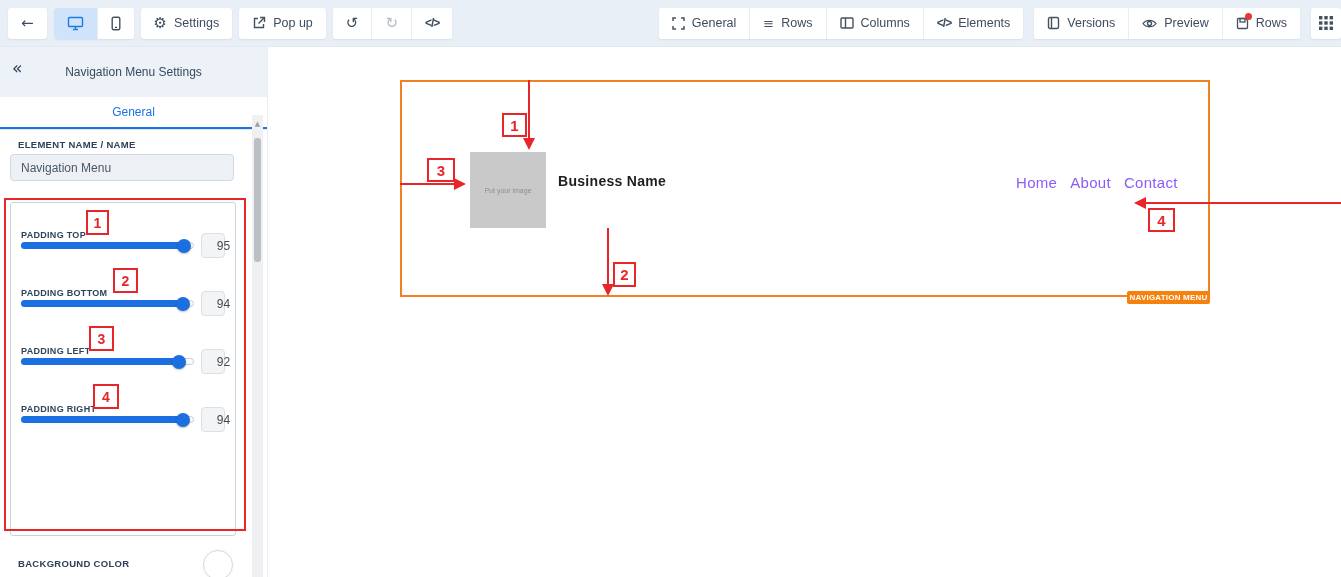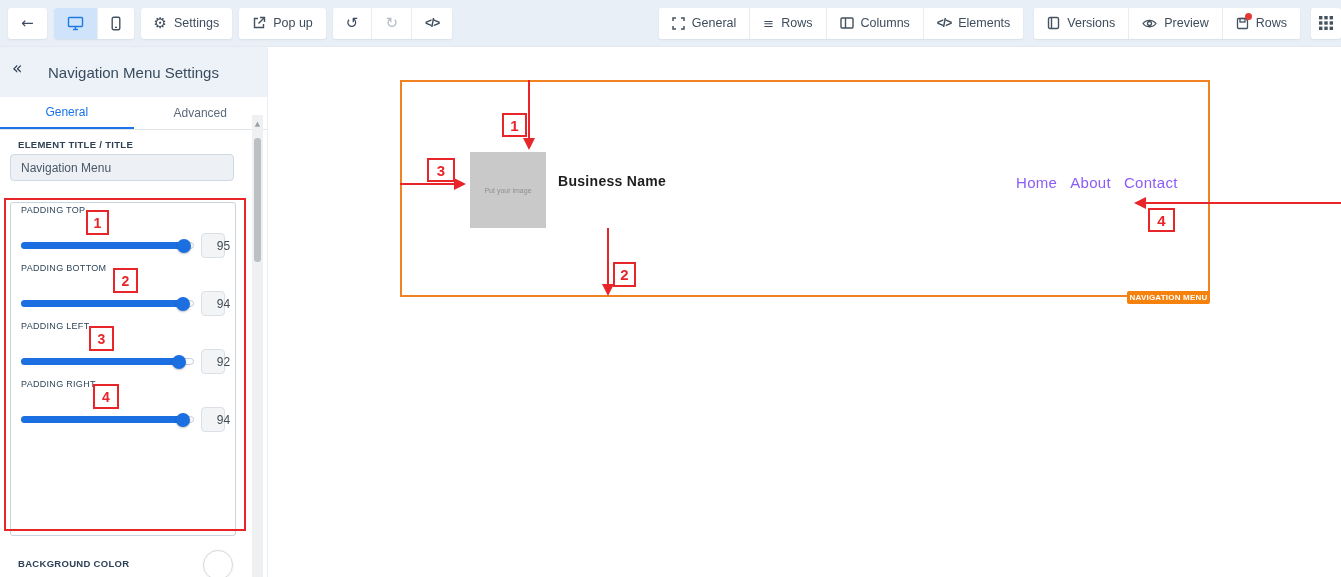--- a/index.html
+++ b/index.html
@@ -29,37 +29,37 @@
   .saveic{position:relative;}
   .saveic .dot{position:absolute;right:-3px;top:-4px;width:7px;height:7px;border-radius:50%;background:#e53935;}
   .gridbtn{padding:0 8px;}
   
   .sidebar{position:absolute;left:0;top:47px;width:268px;height:530px;background:#fff;
            border-right:1px solid #eceff2;box-sizing:border-box;}
   .sb-header{position:absolute;left:0;top:0;width:100%;height:50px;background:#edf2f8;
              display:flex;align-items:center;justify-content:center;}
   .sb-collapse{position:absolute;left:12px;top:13px;font-family:"DejaVu Sans",sans-serif;
                font-size:17px;color:#2f4154;cursor:pointer;line-height:1;}
-  .sb-title{font-size:15px;color:#394b5e;font-weight:500;}
+  .sb-title{font-size:12px;color:#394b5e;font-weight:500;}
   .tabs{position:absolute;left:0;top:50px;width:100%;height:33px;display:flex;
         border-bottom:1px solid #e1e6eb;box-sizing:border-box;background:#fff;}
   .tab{flex:1;display:flex;align-items:center;justify-content:center;font-size:12px;
        color:#5a6b7b;cursor:pointer;box-sizing:border-box;}
   .tab.active{color:#1a73e8;border-bottom:2px solid #1a73e8;}
   .fieldlabel{position:absolute;left:18px;font-size:9.5px;font-weight:bold;color:#2e4156;
               letter-spacing:.3px;}
   .nameinput{position:absolute;left:10px;top:107px;width:224px;height:27px;box-sizing:border-box;
              background:#edf1f5;border:1px solid #cdd9e5;border-radius:4px;padding:0 10px;
              font-family:"Liberation Sans",sans-serif;font-size:12px;color:#4a5766;}
   .spacingbox{position:absolute;left:10px;top:155px;width:226px;height:334px;box-sizing:border-box;
               border:1px solid #c9d3dc;border-radius:3px;background:#fff;}
   .spacinghead{height:24px;background:#e8eff8;border-bottom:1px solid #dde6f0;display:flex;
                align-items:center;padding-left:10px;font-size:11px;color:#3f556b;border-radius:2px 2px 0 0;}
   .srow{position:relative;height:58px;}
-  .slabel{position:absolute;left:10px;top:2px;font-size:9px;font-weight:normal;color:#2e4559;
+  .slabel{position:absolute;left:10px;top:27px;font-size:9px;font-weight:bold;color:#2e4559;
           letter-spacing:.3px;}
   .badge{position:absolute;box-sizing:border-box;border:2px solid #e8262a;background:#fff;
          color:#e8262a;font-weight:bold;font-size:14px;display:flex;align-items:center;
          justify-content:center;}
   .bpos0{left:75px;top:7px;width:23px;height:25px;}
   .bpos1{left:102px;top:7px;width:25px;height:25px;}
   .bpos2{left:78px;top:7px;width:25px;height:25px;}
   .bpos3{left:82px;top:7px;width:26px;height:25px;}
   .track{position:absolute;left:10px;top:39px;width:173px;height:7px;box-sizing:border-box;
          background:#fbfcfd;border:1px solid #c7cdd5;border-radius:4px;cursor:pointer;}
@@ -233,24 +233,23 @@
     </div>
   </div>
 
   <div class="sidebar">
     <div class="sb-header">
       <span class="sb-collapse">«</span>
       <span class="sb-title">Navigation Menu Settings</span>
     </div>
     <div class="tabs">
       <div class="tab active">General</div>
-      <div class="tab">Advanced</div>
-    </div>
-
-    <div class="fieldlabel" style="top:92px">ELEMENT TITLE / TITLE</div>
+    </div>
+
+    <div class="fieldlabel" style="top:92px">ELEMENT NAME / NAME</div>
     <input class="nameinput" type="text" value="Navigation Menu" style="">
 
     <div class="spacingbox">
 
       <div class="srow">
         <span class="slabel">PADDING TOP</span>
         <div class="badge bpos0">1</div>
         <div class="track">
           <div class="fill" style="width: 95%;"></div>
           <div class="thumb" style="left: 95%;"></div>

